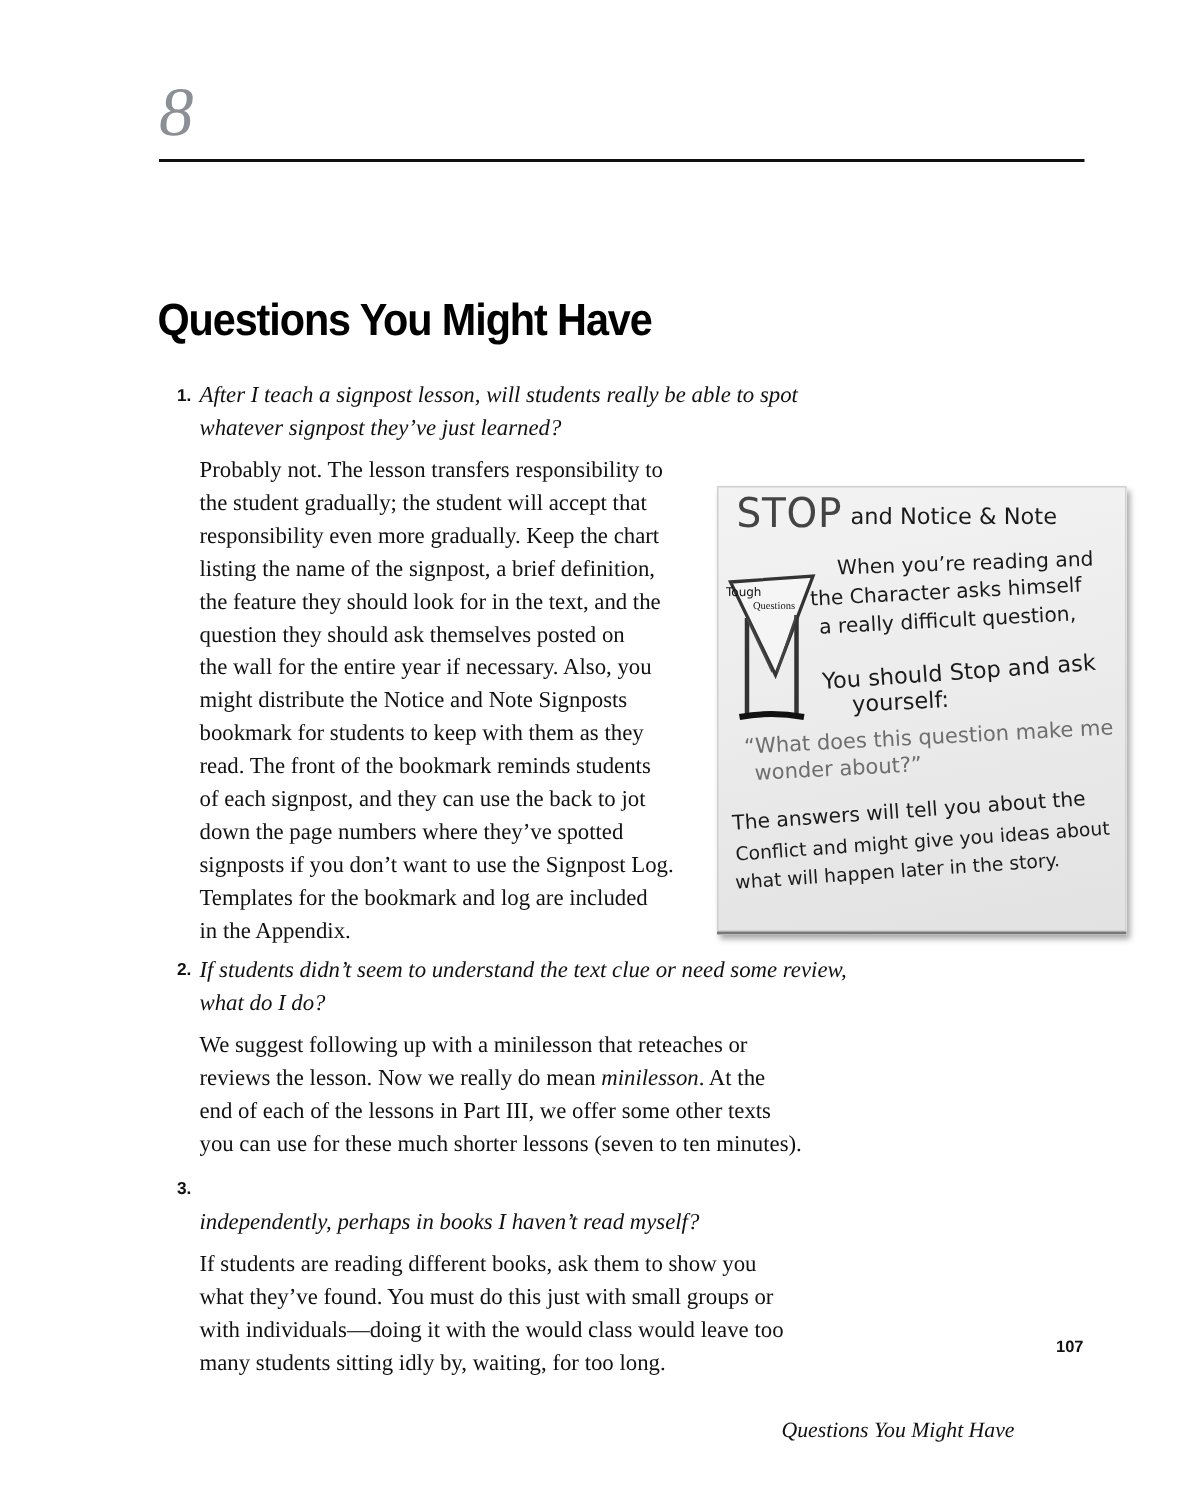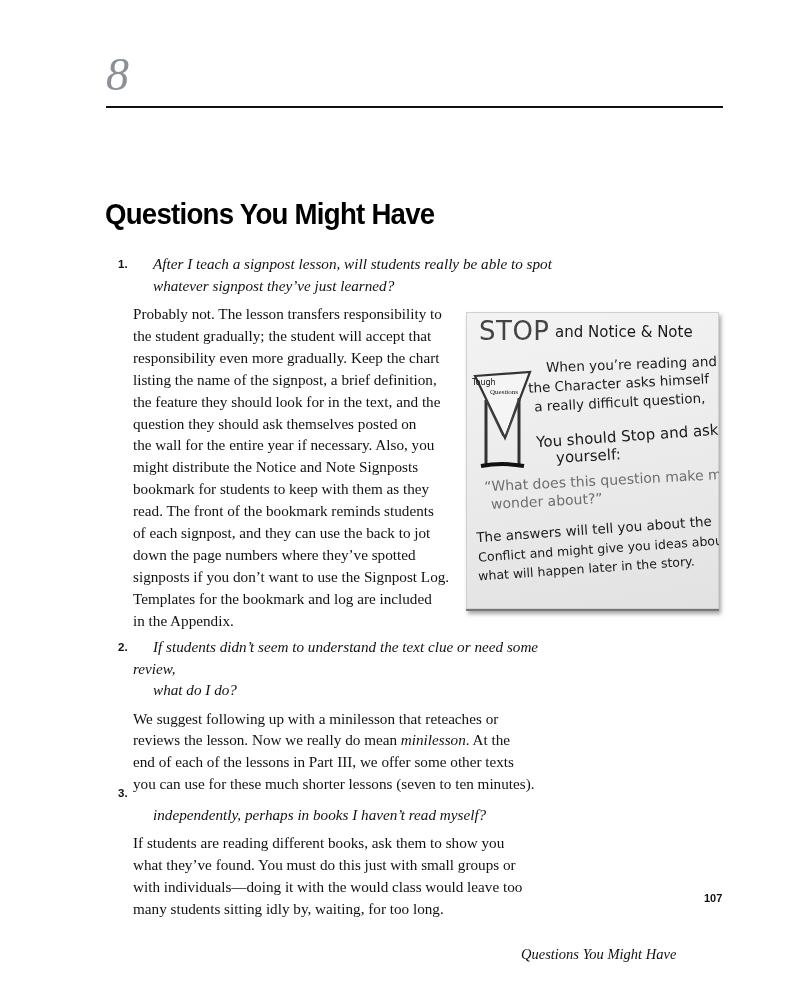--- a/index.html
+++ b/index.html
@@ -20,21 +20,21 @@
     }
     .qa { position: absolute; left: 118px; width: 440px; }
     .q {
       font-family: "Liberation Serif", serif; font-size: 15.2px; line-height: 21.5px;
       color: #111; position: relative; padding-left: 15px;
     }
     .q .num {
       position: absolute; left: 0; top: 0;
       font-family: "Liberation Sans", sans-serif; font-weight: bold; font-size: 11.5px;
     }
-    .q .qtext { font-style: italic; margin-left: 20px; }
+    .q .qtext { font-style: italic; }
     .a {
       font-family: "Liberation Serif", serif; font-size: 15.2px; line-height: 21.9px;
       color: #111; margin-left: 15px; margin-top: 7px;
     }
     .a .line { display: block; white-space: nowrap; }
     .a em { font-style: italic; }
 
     
     .chart-photo {
       position: absolute; left: 462px; top: 308px; width: 253px; height: 297px;
@@ -122,21 +122,21 @@
     <span class="qtext">independently, perhaps in books I haven’t read myself?</span>
   </div>
   <div class="a">
     <span class="line">If students are reading different books, ask them to show you</span>
     <span class="line">what they’ve found. You must do this just with small groups or</span>
     <span class="line">with individuals—doing it with the would class would leave too</span>
     <span class="line">many students sitting idly by, waiting, for too long.</span>
   </div>
 </section>
 
-<figure class="chart-photo" style="margin:4px;">
+<figure class="chart-photo" style="margin:16px;padding-left:20px;">
   <span class="hw hw-stop">STOP</span>
   <span class="hw hw-title-rest">and Notice &amp; Note</span>
 
   <div class="signpost">
     <svg width="62" height="100" viewBox="0 0 62 100">
       <path d="M3 6 L58 2 L33 68 Z" fill="#f5f5f5" stroke="#333" stroke-width="2.2"></path>
       <line x1="14" y1="30" x2="14" y2="96" stroke="#333" stroke-width="3"></line>
       <line x1="47" y1="28" x2="47" y2="96" stroke="#333" stroke-width="3"></line>
       <line x1="14" y1="30" x2="31" y2="66" stroke="#444" stroke-width="1.5"></line>
       <line x1="47" y1="28" x2="34" y2="66" stroke="#444" stroke-width="1.5"></line>

